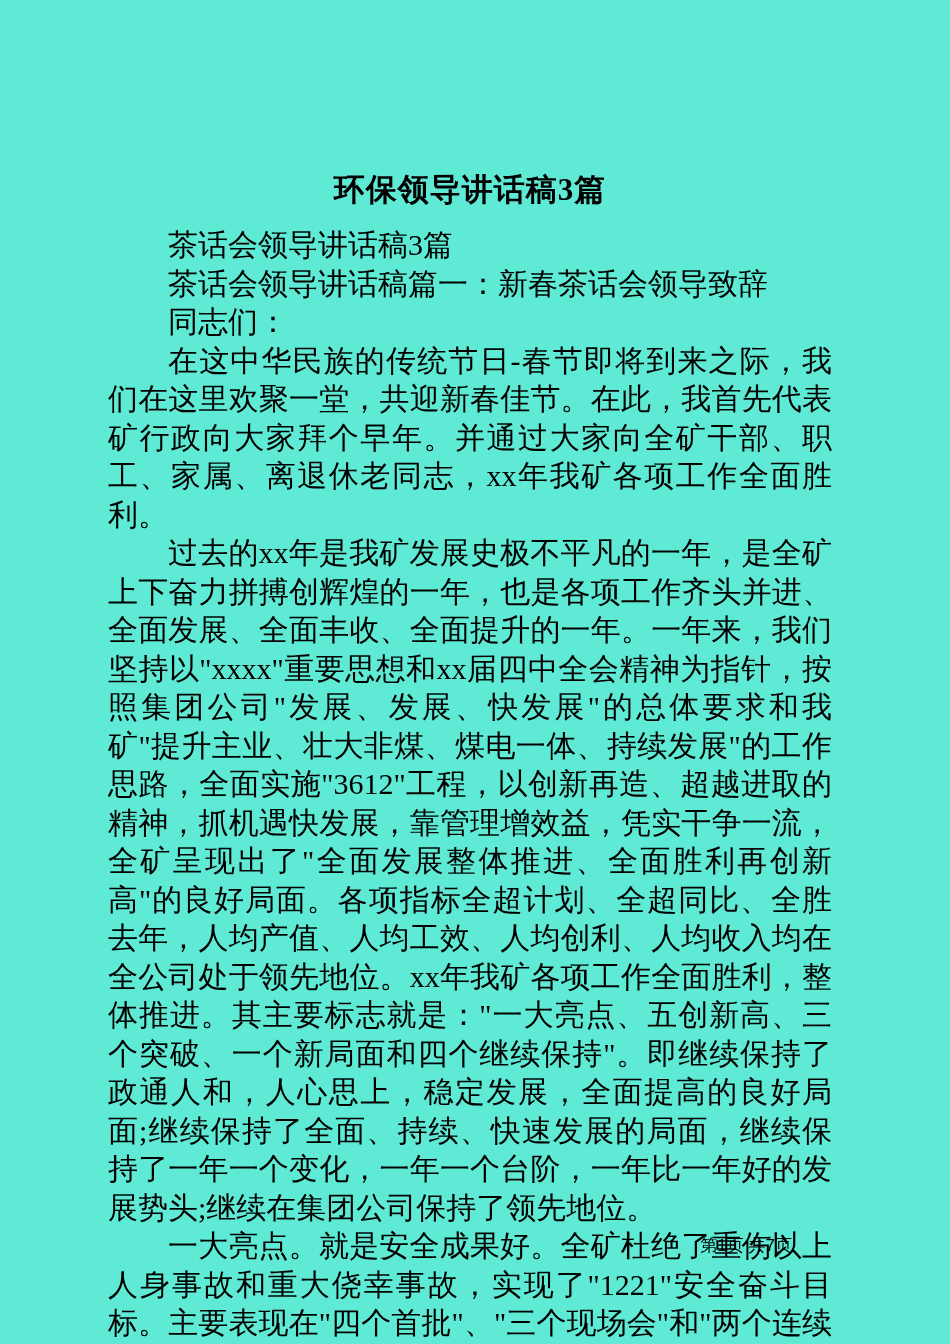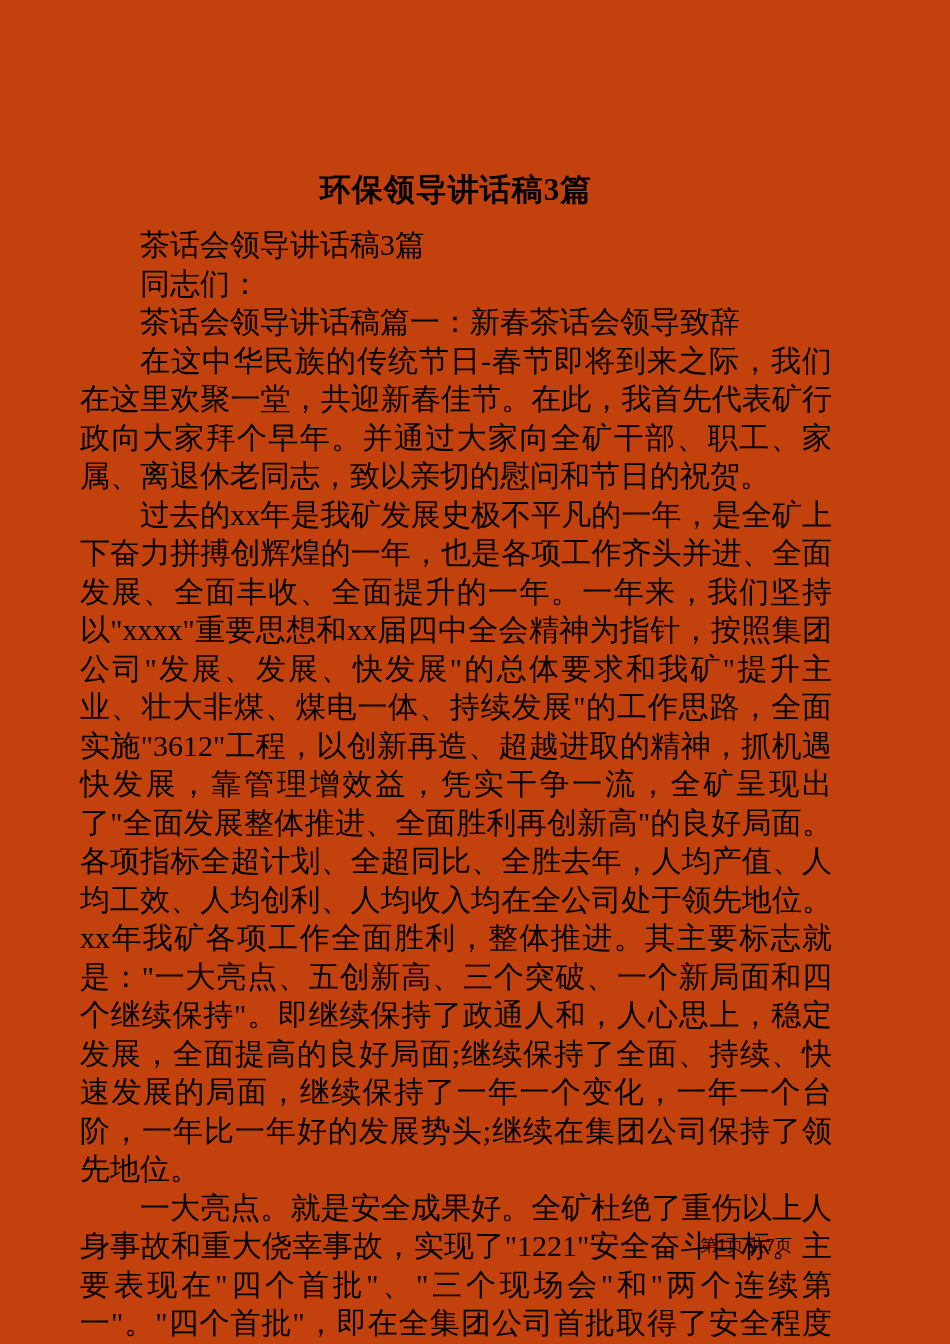--- a/index.html
+++ b/index.html
@@ -5,23 +5,23 @@
   html, body {
     margin: 0;
     padding: 0;
     background: #ffffff;
   }
   .page {
     position: relative;
     width: 950px;
     height: 1344px;
     margin: 0 auto;
-    background: #c2410c;
+    background: #5eead4;
     box-sizing: border-box;
-    padding: 168px 118px 0 80px;
+    padding: 168px 118px 0 108px;
     font-family: "Liberation Serif", "DejaVu Serif", serif;
     color: #000000;
     overflow: hidden;
   }
   .doc-title {
     margin: 0 0 14px 0;
     text-align: center;
     font-size: 31px;
     font-weight: bold;
     line-height: 44px;
@@ -48,25 +48,25 @@
   }
 </style>
 </head>
 <body>
 
 <div class="page">
   <h1 class="doc-title">环保领导讲话稿3篇</h1>
 
   <p class="para">茶话会领导讲话稿3篇</p>
 
+  <p class="para">茶话会领导讲话稿篇一：新春茶话会领导致辞</p>
+
   <p class="para">同志们：</p>
 
-  <p class="para">茶话会领导讲话稿篇一：新春茶话会领导致辞</p>
-
-  <p class="para">在这中华民族的传统节日-春节即将到来之际，我们在这里欢聚一堂，共迎新春佳节。在此，我首先代表矿行政向大家拜个早年。并通过大家向全矿干部、职工、家属、离退休老同志，致以亲切的慰问和节日的祝贺。</p>
+  <p class="para">在这中华民族的传统节日-春节即将到来之际，我们在这里欢聚一堂，共迎新春佳节。在此，我首先代表矿行政向大家拜个早年。并通过大家向全矿干部、职工、家属、离退休老同志，xx年我矿各项工作全面胜利。</p>
 
   <p class="para">过去的xx年是我矿发展史极不平凡的一年，是全矿上下奋力拼搏创辉煌的一年，也是各项工作齐头并进、全面发展、全面丰收、全面提升的一年。一年来，我们坚持以"xxxx"重要思想和xx届四中全会精神为指针，按照集团公司"发展、发展、快发展"的总体要求和我矿"提升主业、壮大非煤、煤电一体、持续发展"的工作思路，全面实施"3612"工程，以创新再造、超越进取的精神，抓机遇快发展，靠管理增效益，凭实干争一流，全矿呈现出了"全面发展整体推进、全面胜利再创新高"的良好局面。各项指标全超计划、全超同比、全胜去年，人均产值、人均工效、人均创利、人均收入均在全公司处于领先地位。xx年我矿各项工作全面胜利，整体推进。其主要标志就是："一大亮点、五创新高、三个突破、一个新局面和四个继续保持"。即继续保持了政通人和，人心思上，稳定发展，全面提高的良好局面;继续保持了全面、持续、快速发展的局面，继续保持了一年一个变化，一年一个台阶，一年比一年好的发展势头;继续在集团公司保持了领先地位。</p>
 
   <p class="para">一大亮点。就是安全成果好。全矿杜绝了重伤以上人身事故和重大侥幸事故，实现了"1221"安全奋斗目标。主要表现在"四个首批"、"三个现场会"和"两个连续第一"。"四个首批"，即在全集团公司首批取得了安全程度评价a级矿井资格，首批命名为"省级'双基'建设先进单位"，首批命名为一级安全质量标准化矿井，首批拿到了安全生产许可证。"三个现场会"，即去年集团公司先后在我矿召开了安全"双基"建设、安全管理、调度管理三个安全现场会，我矿都在会上介绍了经验，许多行</p>
 
   <div class="page-footer">
     <span>第1页  共7页</span>
   </div>
 </div>
 

